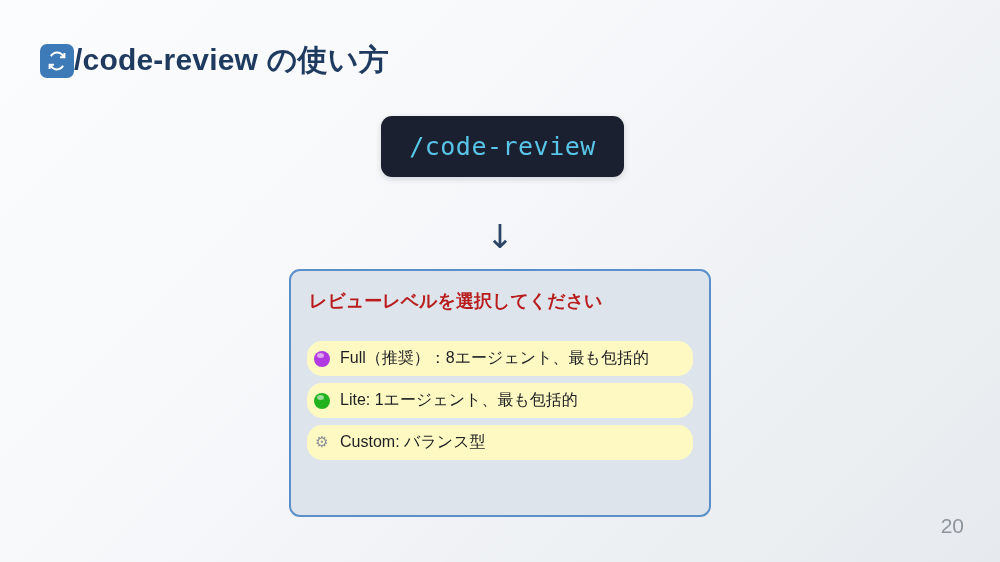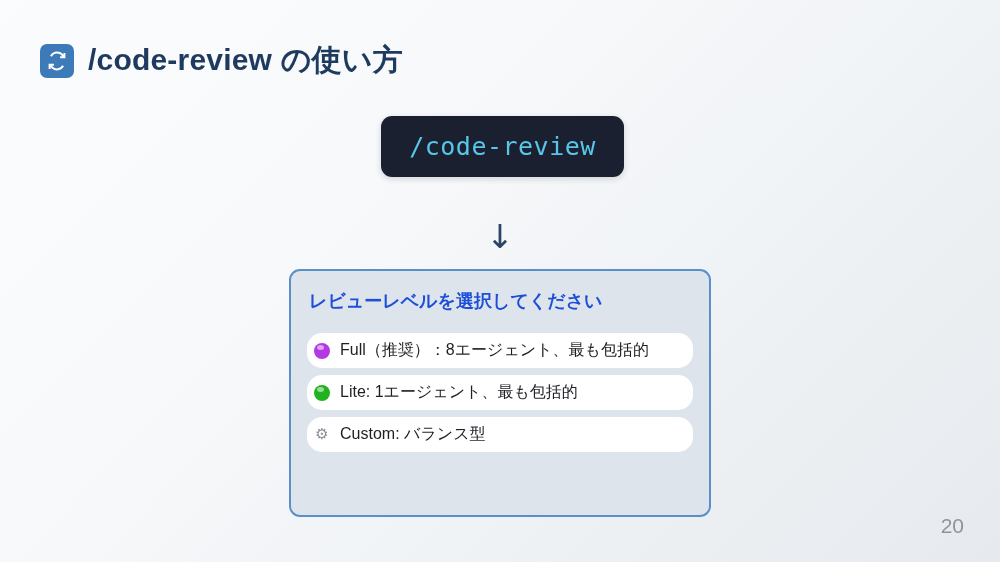--- a/index.html
+++ b/index.html
@@ -22,21 +22,20 @@
     overflow: hidden;
   }
 
   
   .title-row {
     position: absolute;
     left: 40px;
     top: 40px;
     display: flex;
     align-items: center;
-    gap: 14px;
   }
   .title-icon {
     width: 34px;
     height: 34px;
     border-radius: 7px;
     background: #3d7ab8;
     display: flex;
     align-items: center;
     justify-content: center;
     flex: none;
@@ -97,32 +96,32 @@
     height: 248px;
     box-sizing: border-box;
     background: #dde4ec;
     border: 2px solid #5b8fc9;
     border-radius: 11px;
     padding: 16px 16px 16px 16px;
   }
   .panel-title {
     font-size: 18px;
     font-weight: bold;
-    color: #1d4ed8;
-    margin: 2px 0 20px 2px;
+    color: #b91c1c;
+    margin: 2px 0 28px 2px;
     white-space: nowrap;
   }
   .option-list {
     display: flex;
     flex-direction: column;
     gap: 7px;
   }
   .option-row {
     height: 35px;
-    background: #ffffff;
+    background: #fef9c3;
     border-radius: 15px;
     display: flex;
     align-items: center;
     padding: 0 5px;
     box-sizing: border-box;
   }
   .option-marker {
     flex: none;
     width: 20px;
     height: 20px;

